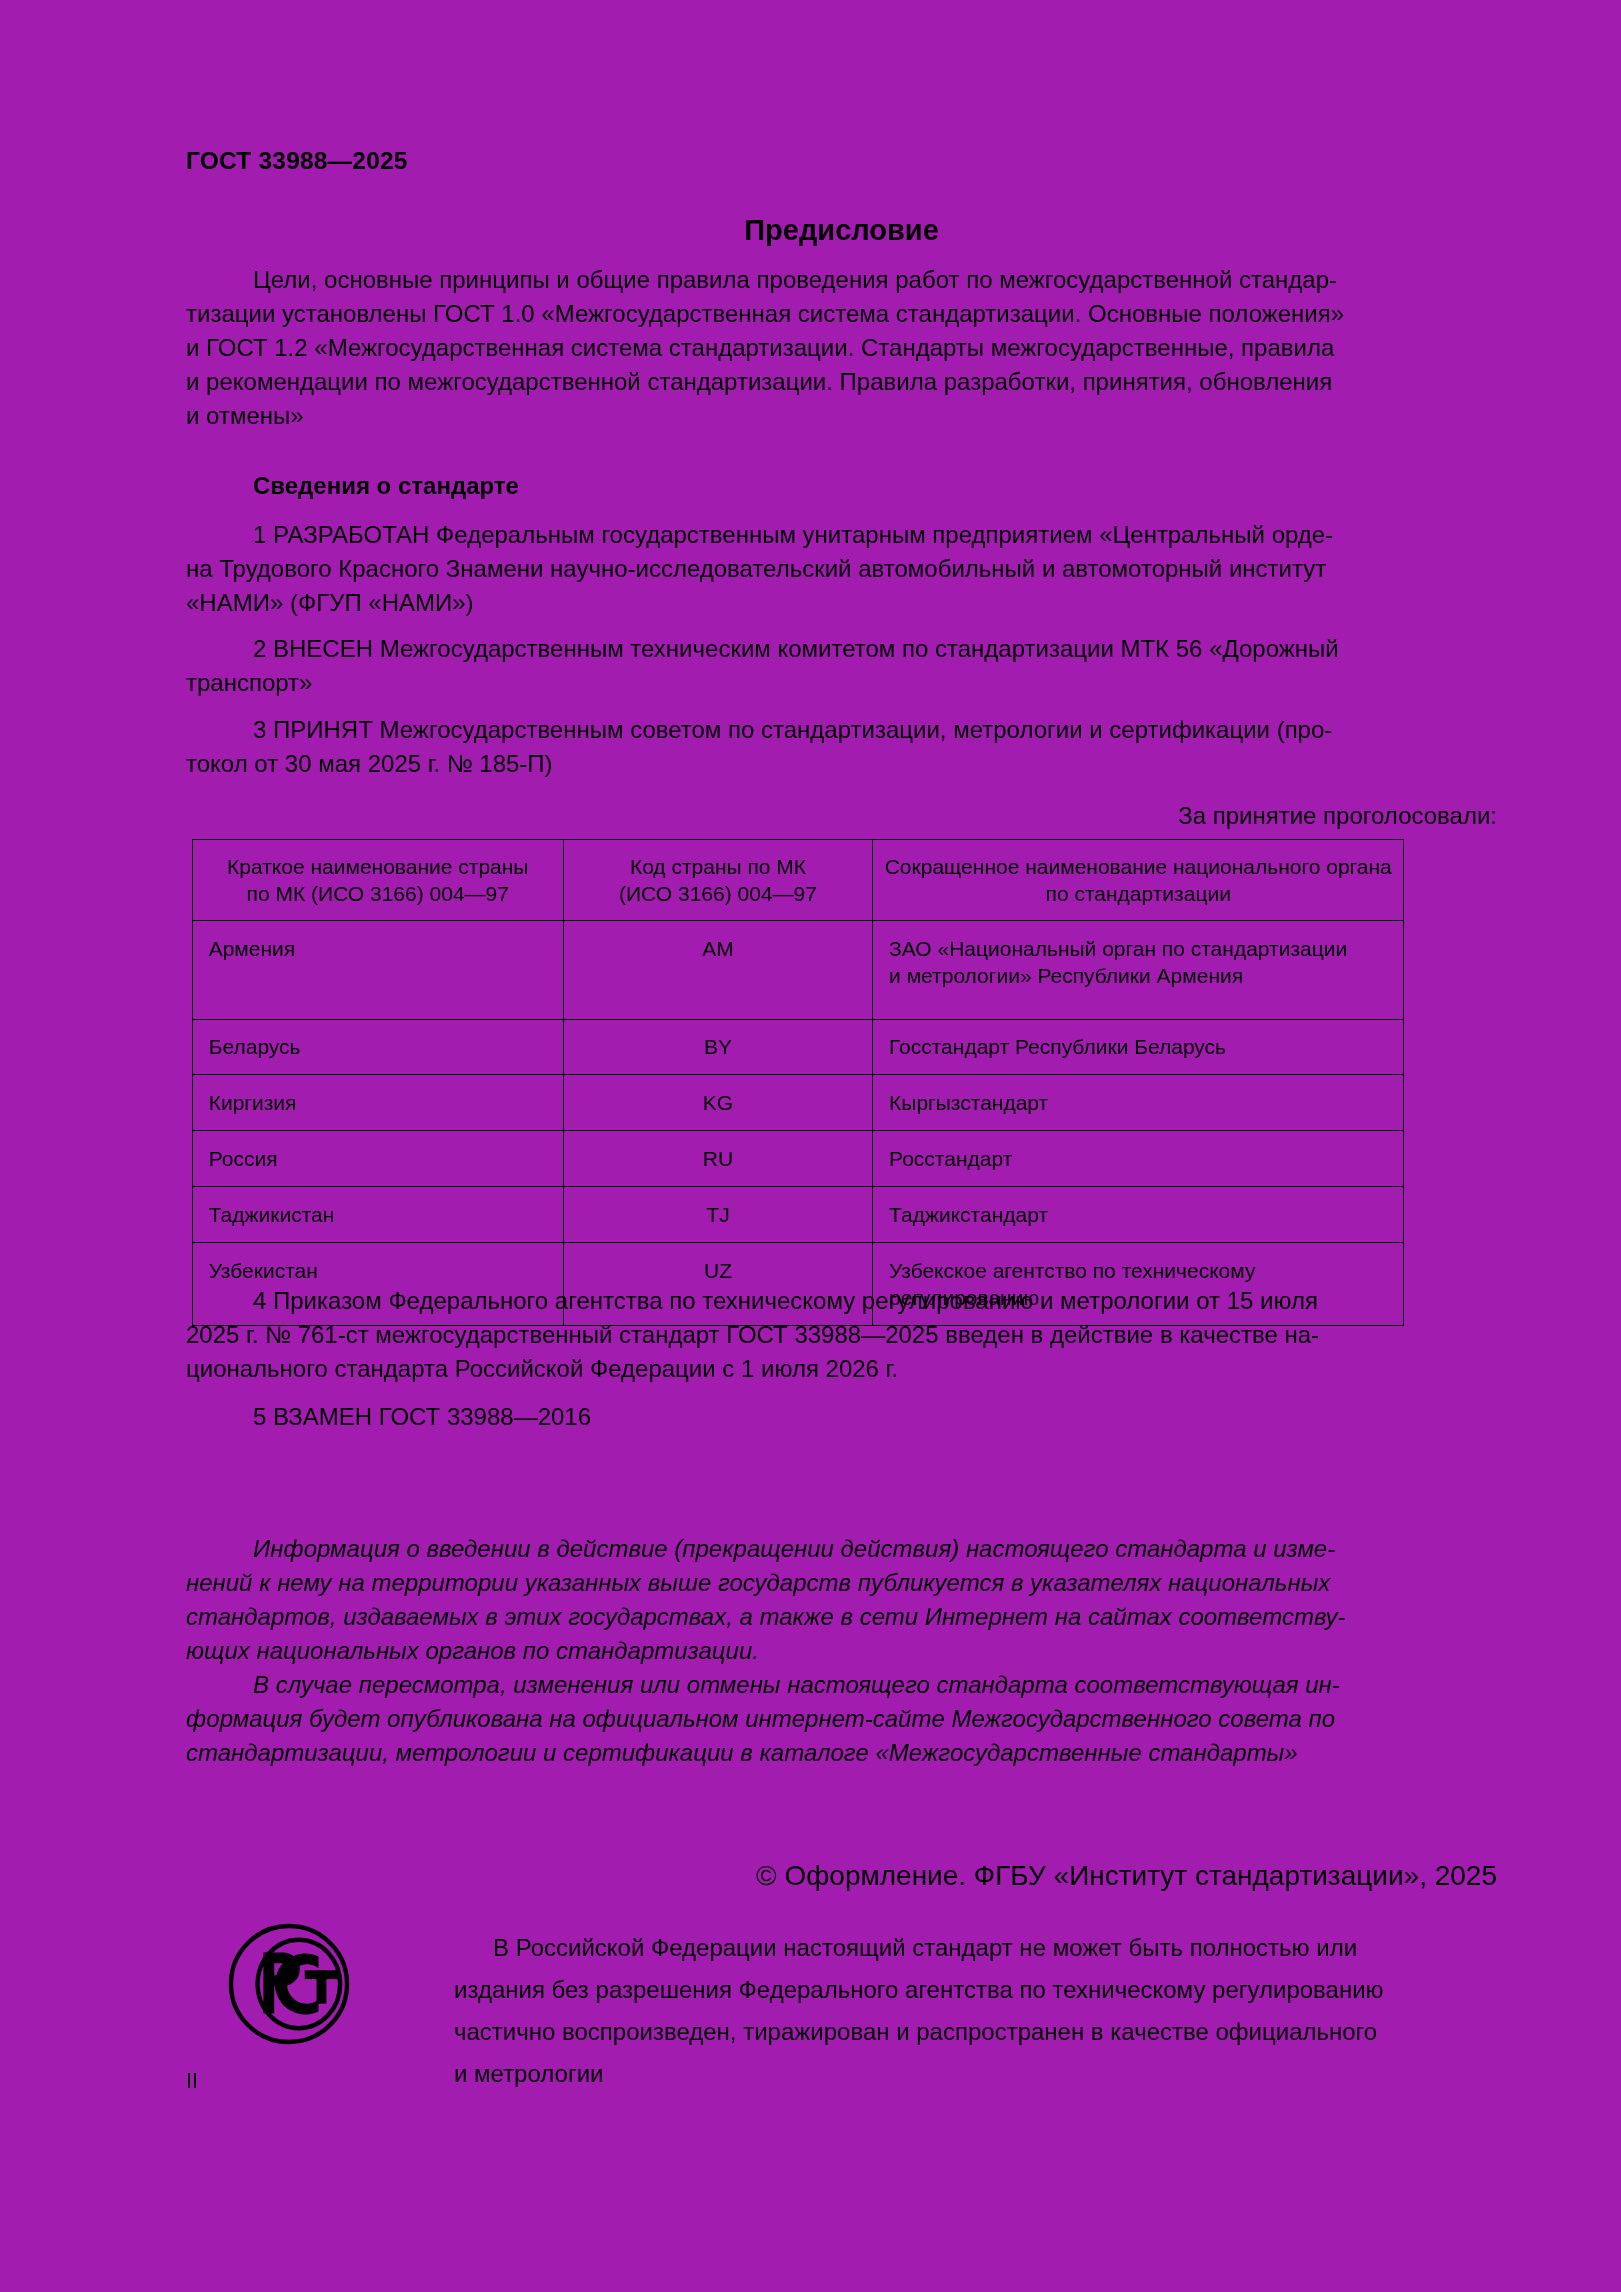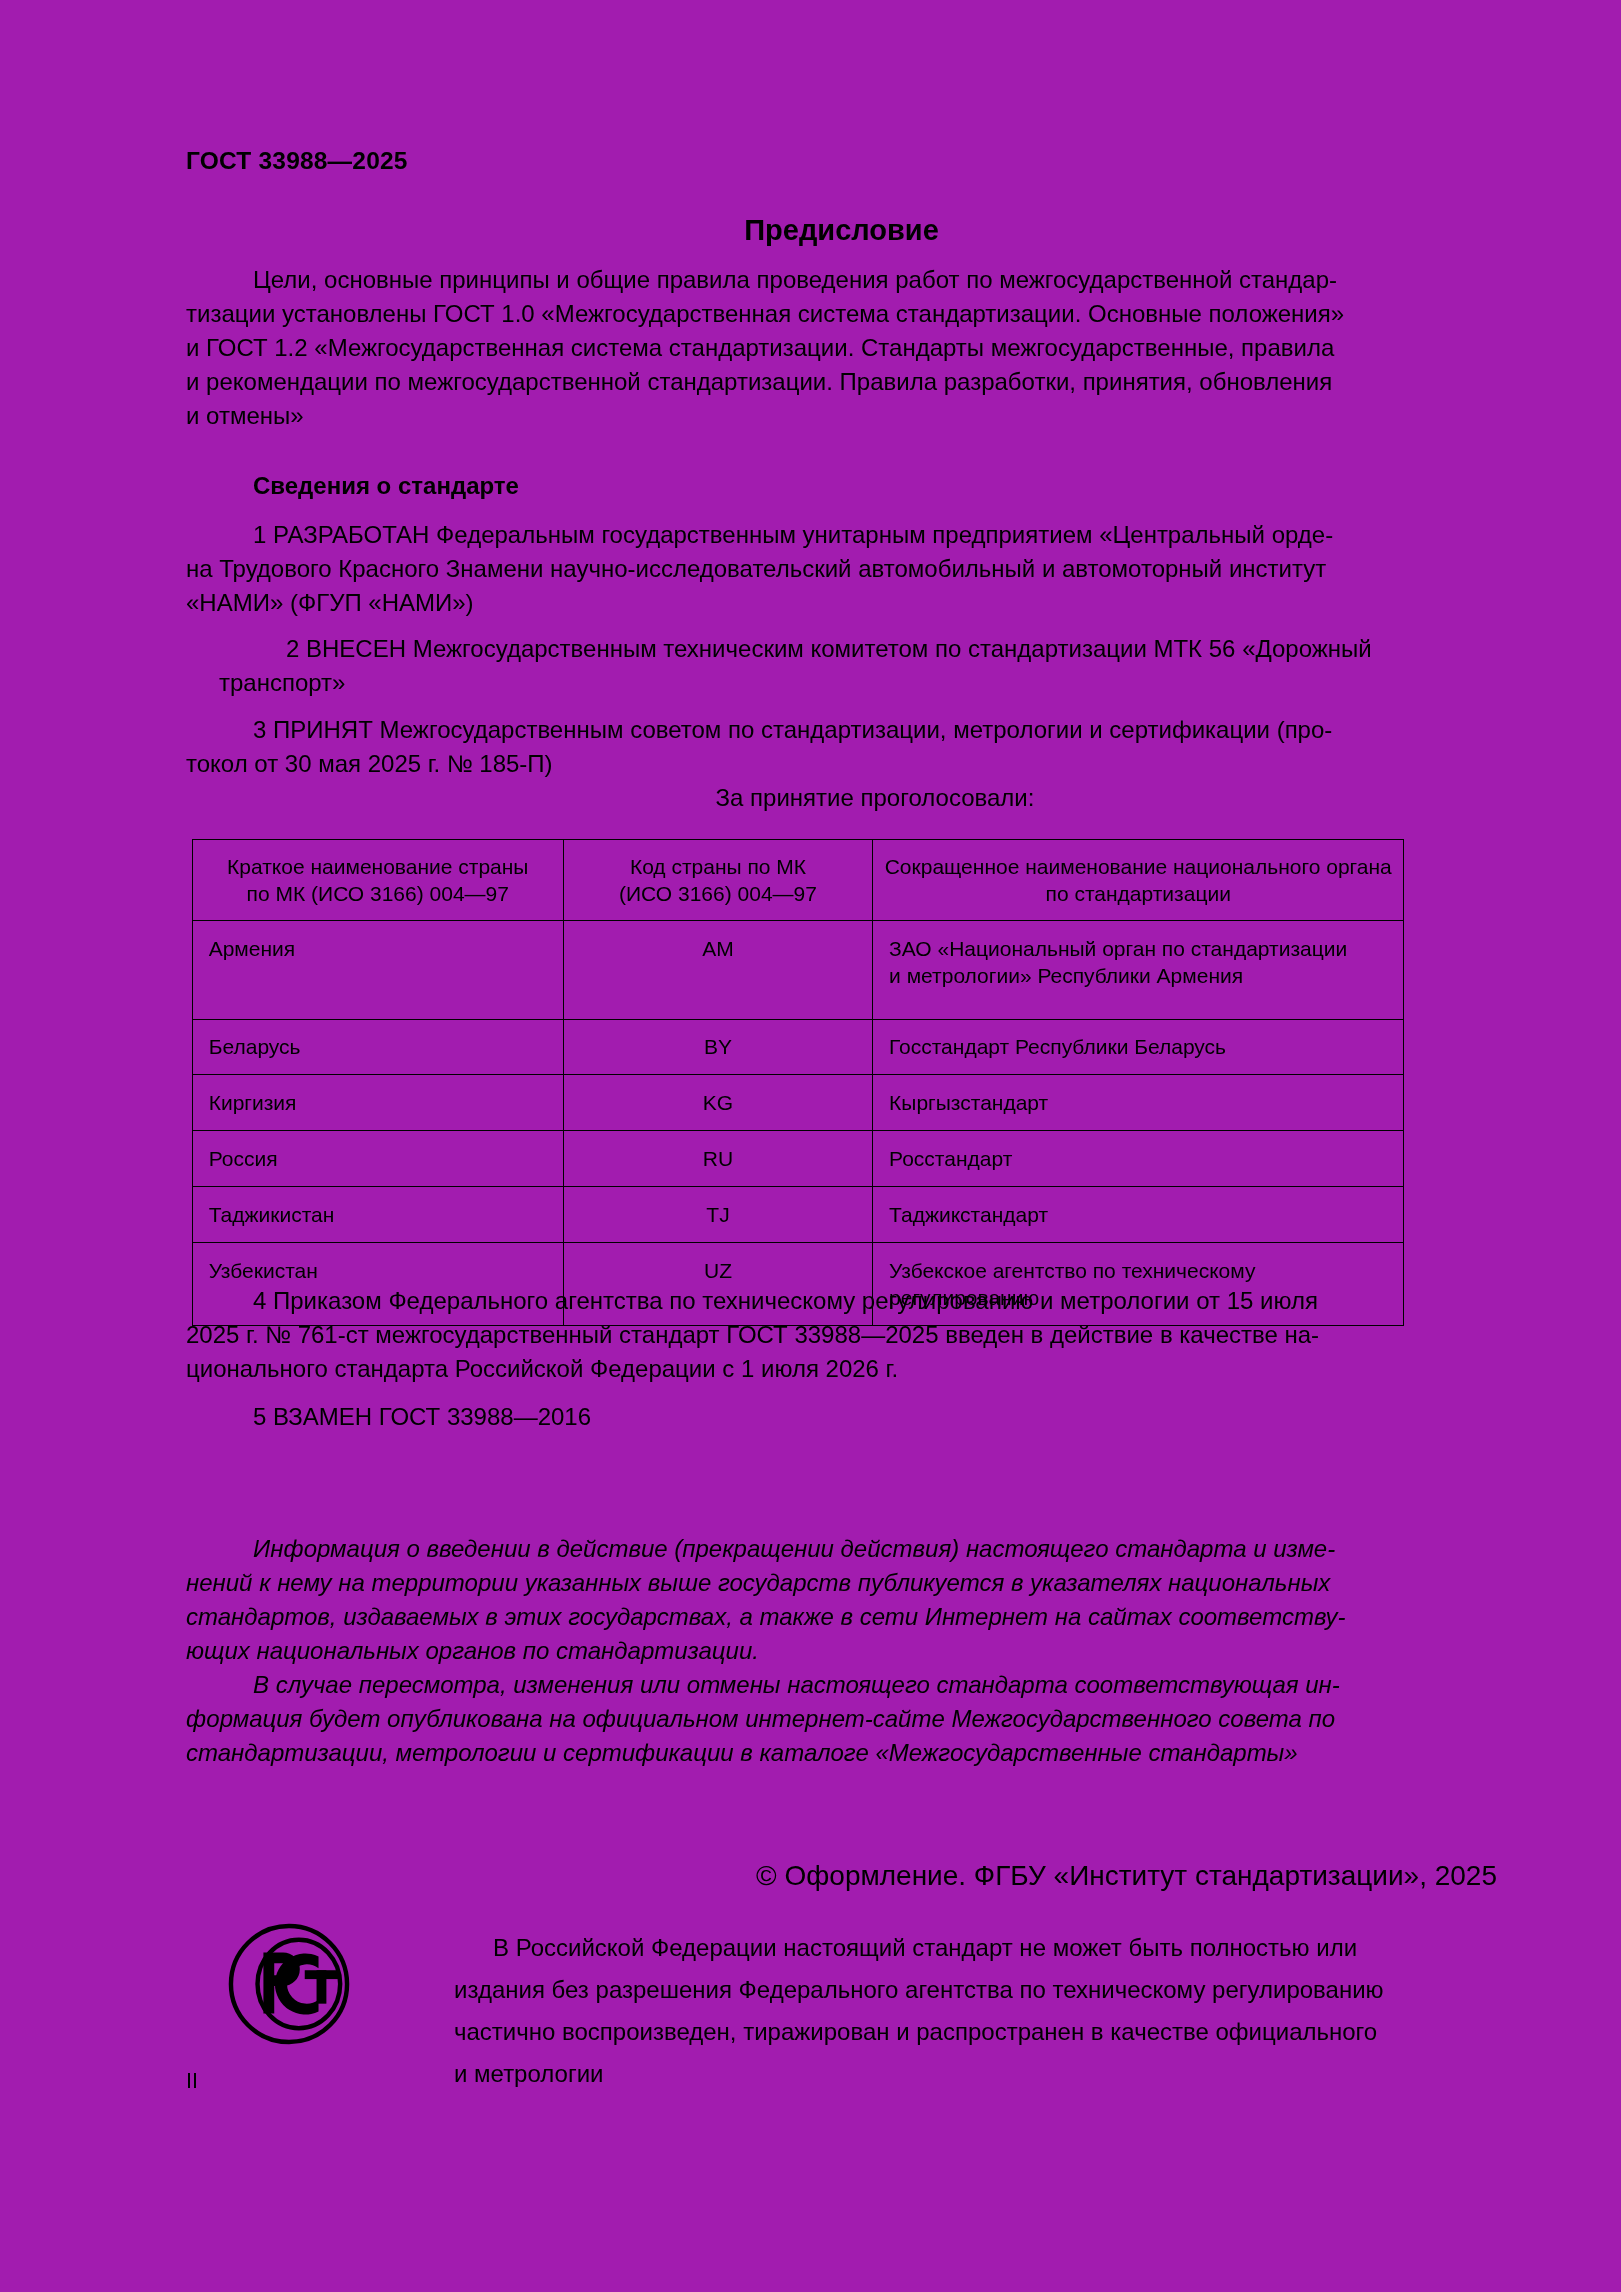--- a/index.html
+++ b/index.html
@@ -145,31 +145,31 @@
   <div class="body-block bold" style="top:469px; text-align:left;">
     <p class="ind">Сведения о стандарте</p>
   </div>
 
   <div class="body-block" style="top:518px;">
     <p class="ind">1 РАЗРАБОТАН Федеральным государственным унитарным предприятием «Центральный орде-</p>
     <p>на Трудового Красного Знамени научно-исследовательский автомобильный и автомоторный институт</p>
     <p style="text-align:left;">«НАМИ» (ФГУП «НАМИ»)</p>
   </div>
 
-  <div class="body-block" style="top:632px;margin-left:33px;">
+  <div class="body-block" style="top:632px;">
     <p class="ind">2 ВНЕСЕН Межгосударственным техническим комитетом по стандартизации МТК 56 «Дорожный</p>
     <p style="text-align:left;">транспорт»</p>
   </div>
 
   <div class="body-block" style="top:713px;">
     <p class="ind">3 ПРИНЯТ Межгосударственным советом по стандартизации, метрологии и сертификации (про-</p>
     <p style="text-align:left;">токол от 30 мая 2025 г. № 185-П)</p>
   </div>
 
-  <div class="body-block" style="top:781px; text-align:center;">
+  <div class="body-block" style="top:799px; text-align:right;">
     <p class="ind">За принятие проголосовали:</p>
   </div>
 
   <table class="vote-table">
     <thead>
       <tr>
         <td class="col-a">
           <div>Краткое наименование страны</div>
           <div>по МК (ИСО 3166) 004—97</div>
         </td>

